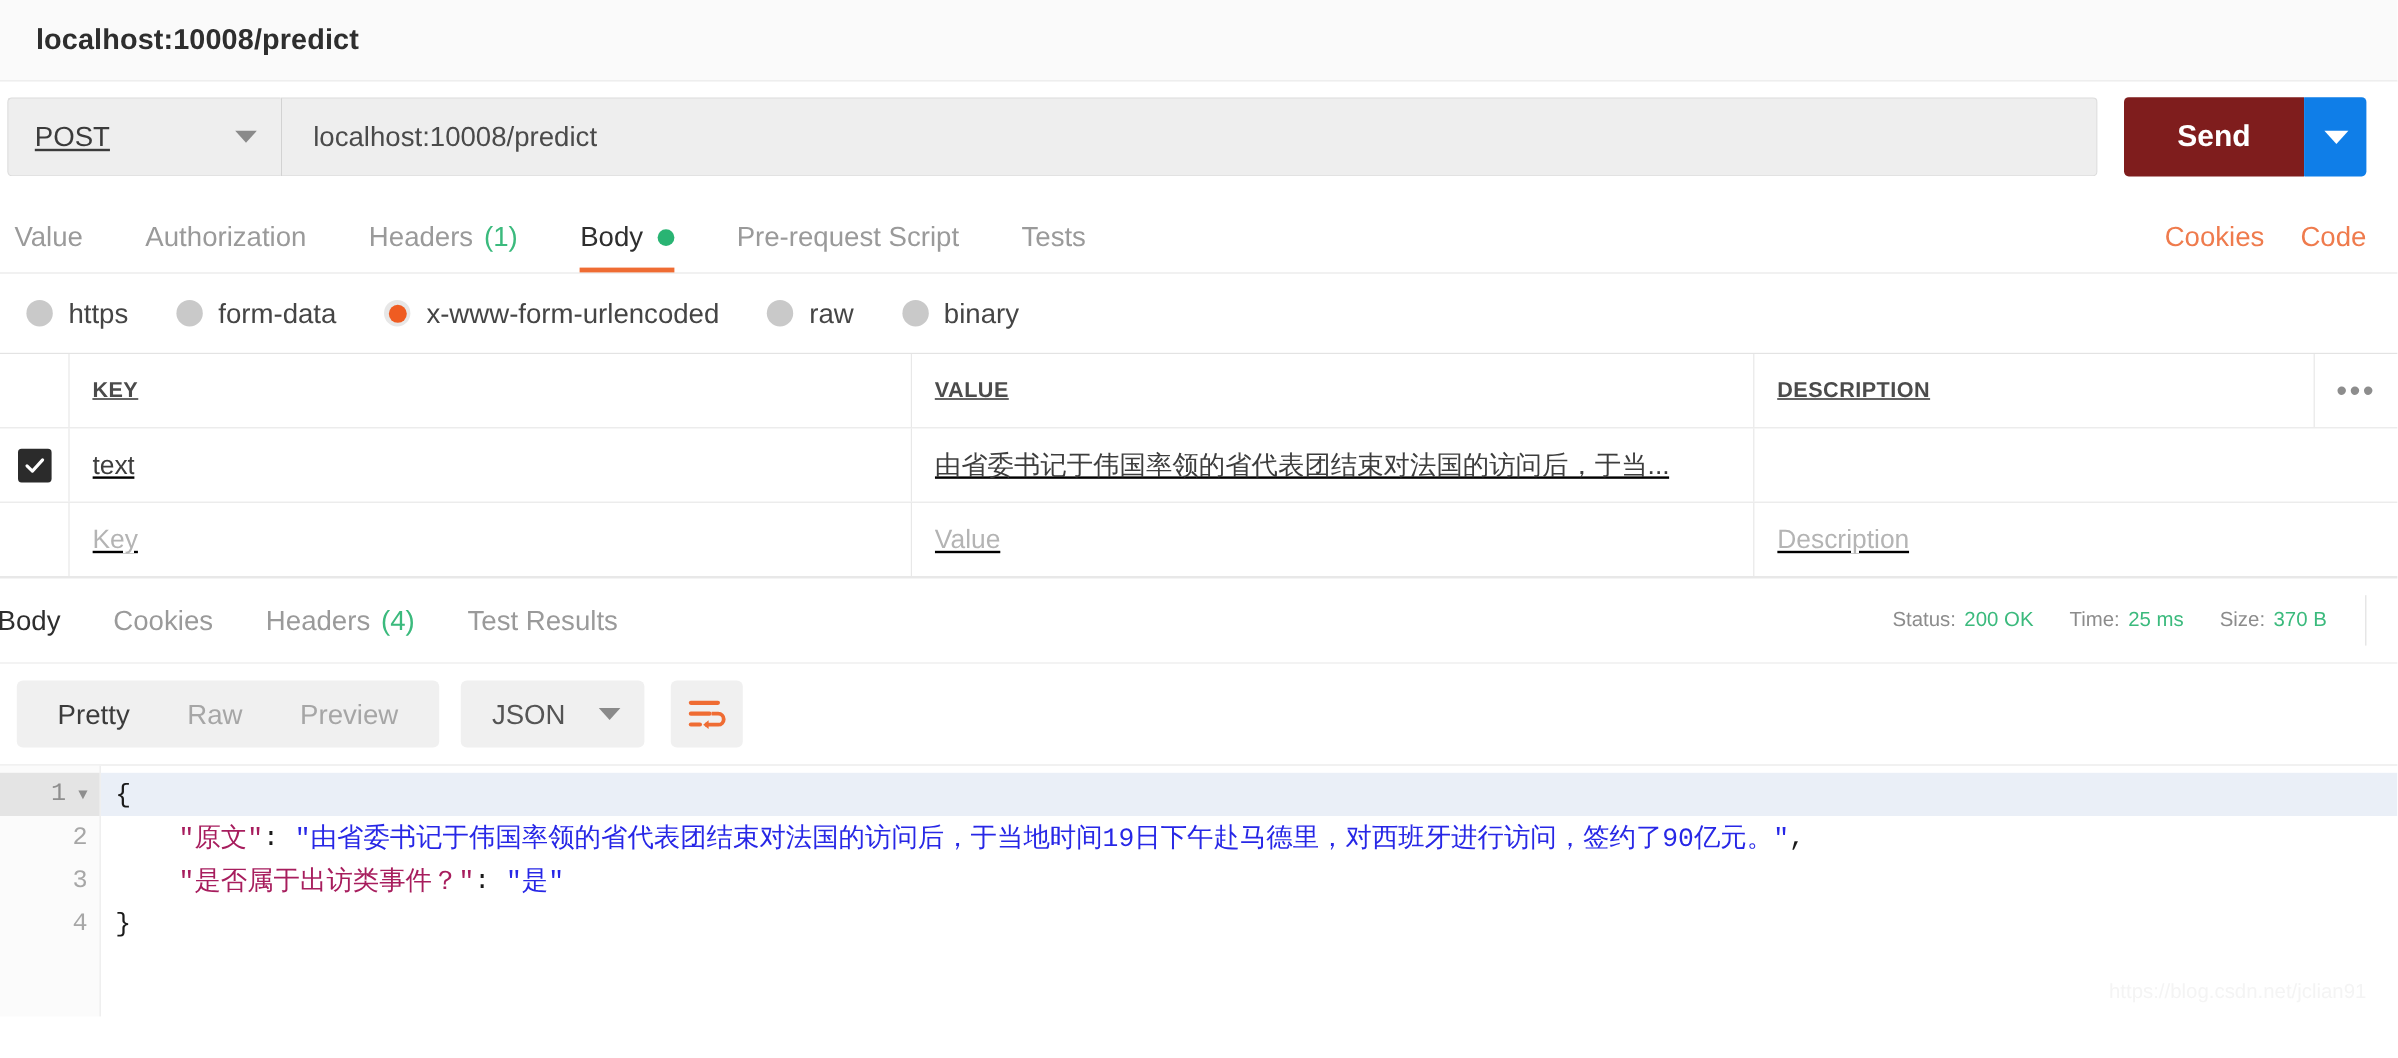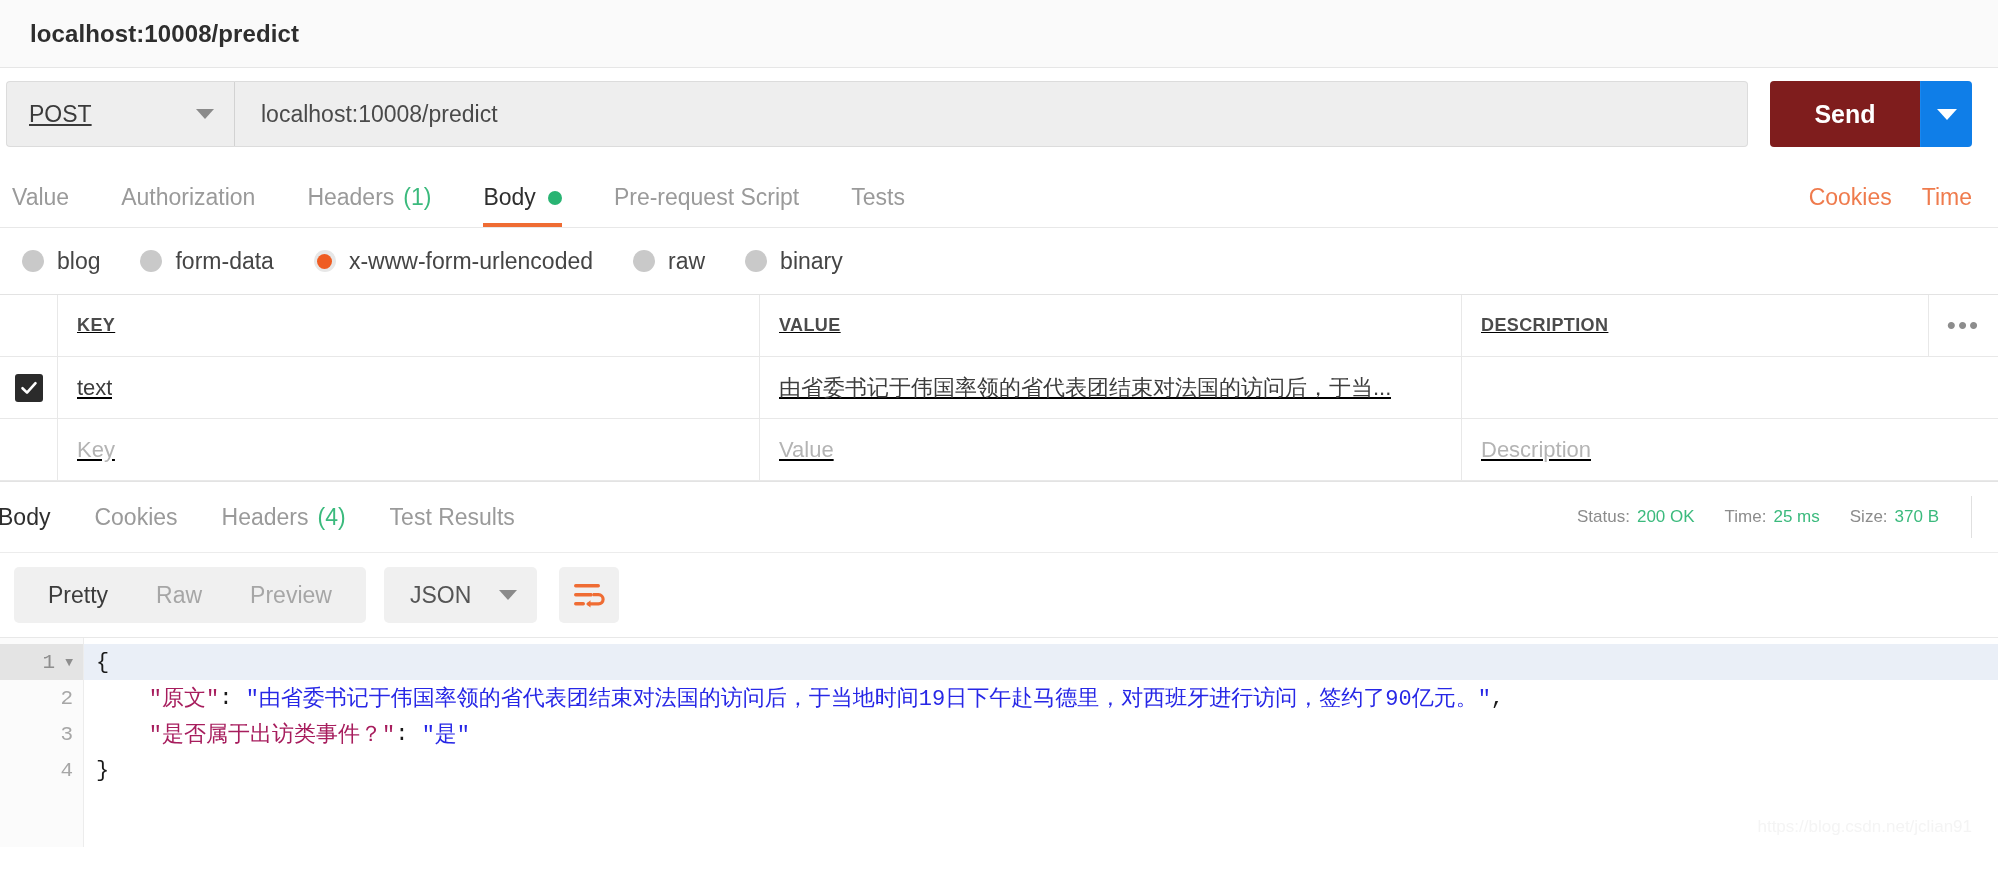--- a/index.html
+++ b/index.html
@@ -268,28 +268,28 @@
         </div>
         <div class="rtab">
           <span>Pre-request Script</span>
         </div>
         <div class="rtab">
           <span>Tests</span>
         </div>
       </div>
     <div class="rlinks" id="req-links">
         <div class="rlink">Cookies</div>
-        <div class="rlink">Time</div>
+        <div class="rlink">Code</div>
       </div>
   </div>
 
   <div class="bodytypes" id="body-types">
       <div class="radio-item">
         <span class="radio"></span>
-        <span class="radio-label">blog</span>
+        <span class="radio-label">https</span>
       </div>
       <div class="radio-item">
         <span class="radio"></span>
         <span class="radio-label">form-data</span>
       </div>
       <div class="radio-item">
         <span class="radio checked"></span>
         <span class="radio-label">x-www-form-urlencoded</span>
       </div>
       <div class="radio-item">

